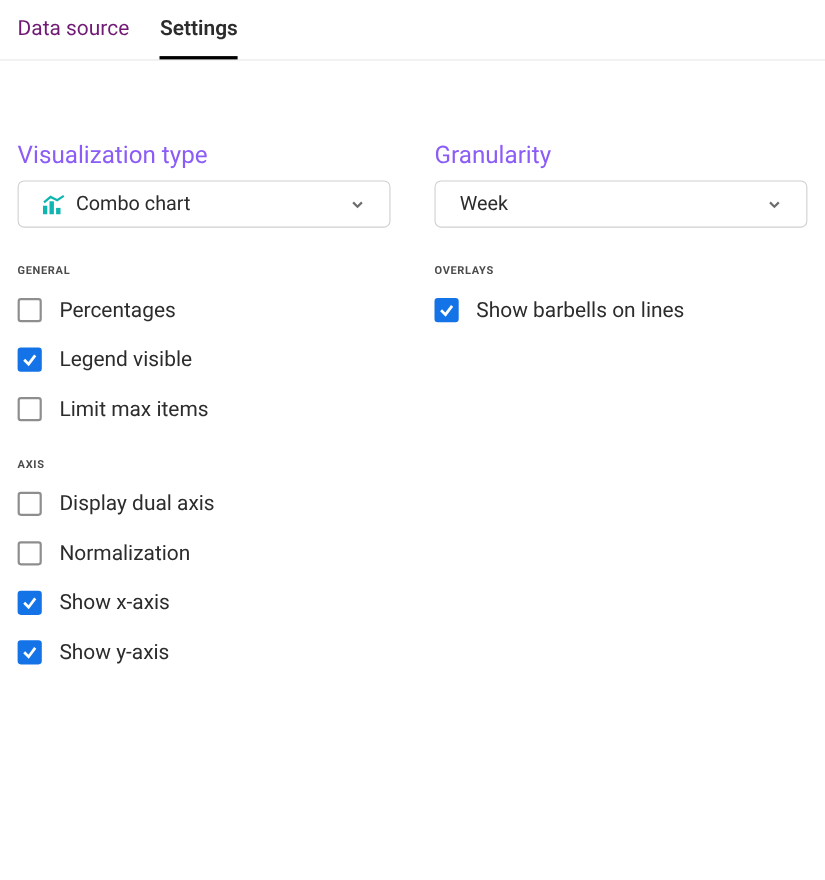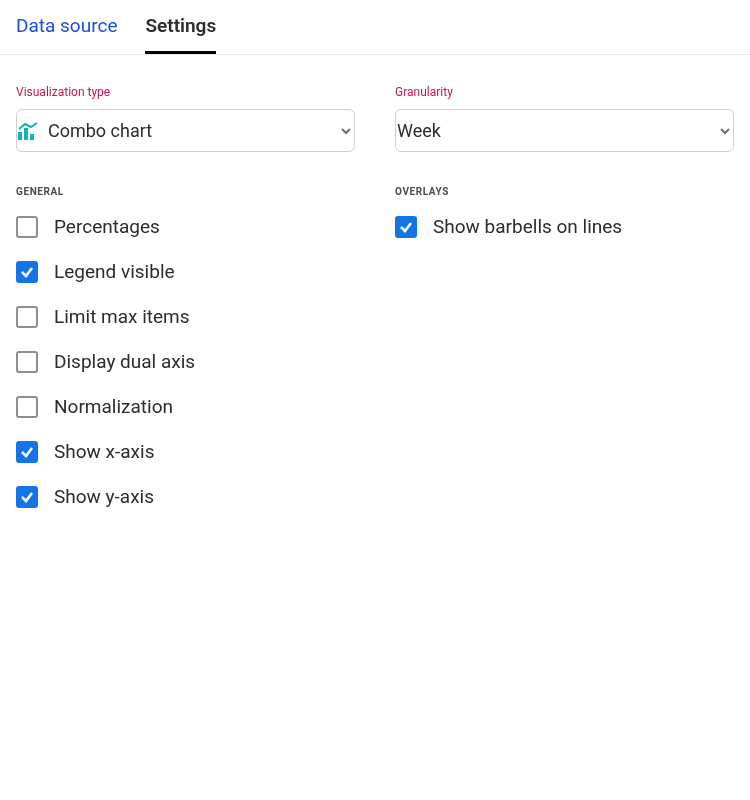--- a/index.html
+++ b/index.html
@@ -12,51 +12,52 @@
       padding: 0;
     }
     .tabs {
       display: flex;
       gap: 28px;
       padding: 14px 16px 0 16px;
       border-bottom: 1px solid #e8e8e8;
     }
     .tab {
       font-size: 19px;
-      color: #1d4ed8;
+      color: #701a75;
       padding-bottom: 14px;
       cursor: pointer;
       border-bottom: 3px solid transparent;
     }
     .tab.active {
       color: #2c2c2c;
       font-weight: 600;
       border-bottom: 3px solid #000000;
     }
     .panel {
       display: flex;
       gap: 40px;
       padding: 30px 16px 0 16px;
     }
     .col {
       flex: 1;
       min-width: 0;
     }
     .field-label {
-      font-size: 12px;
-      color: #be185d;
+      font-size: 22px;
+      color: #8b5cf6;
       margin-bottom: 10px;
+      margin-top: 44px;
     }
     .select {
       display: flex;
       align-items: center;
       justify-content: space-between;
       border: 1px solid #d0d0d0;
       border-radius: 6px;
-      padding: 10px 1px;
+      padding: 10px 22px;
       font-size: 18px;
       color: #2c2c2c;
       cursor: pointer;
       background: #fff;
     }
     .select-left {
       display: flex;
       align-items: center;
       gap: 10px;
     }
@@ -159,20 +160,21 @@
       <span class="check-label">Legend visible</span>
     </div>
 
     <div class="check-row">
       <span class="checkbox">
         
       </span>
       <span class="check-label">Limit max items</span>
     </div>
 
+    <div class="section-heading">Axis</div>
 
     <div class="check-row">
       <span class="checkbox">
         
       </span>
       <span class="check-label">Display dual axis</span>
     </div>
 
     <div class="check-row">
       <span class="checkbox">

